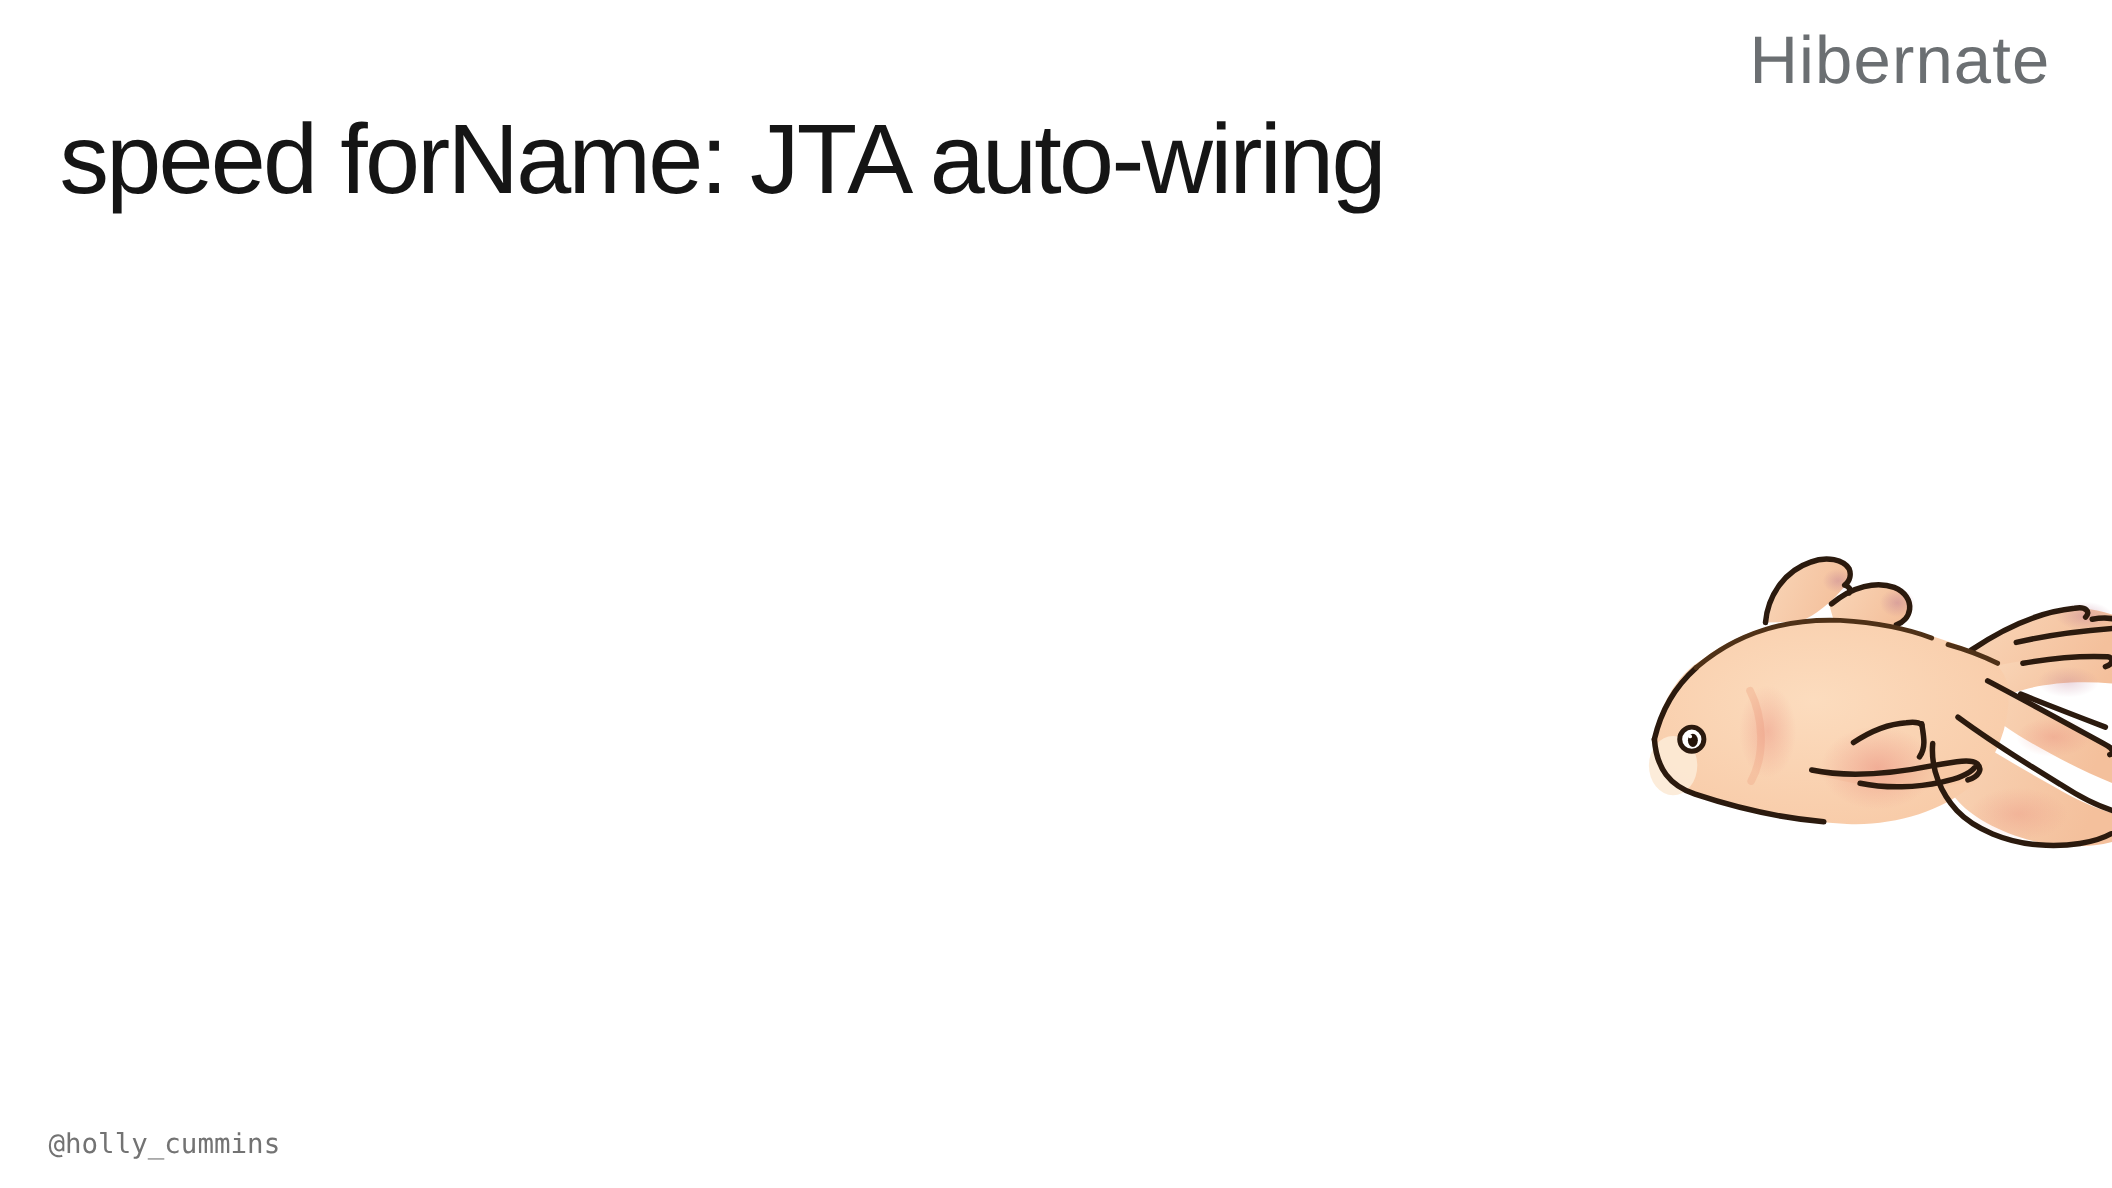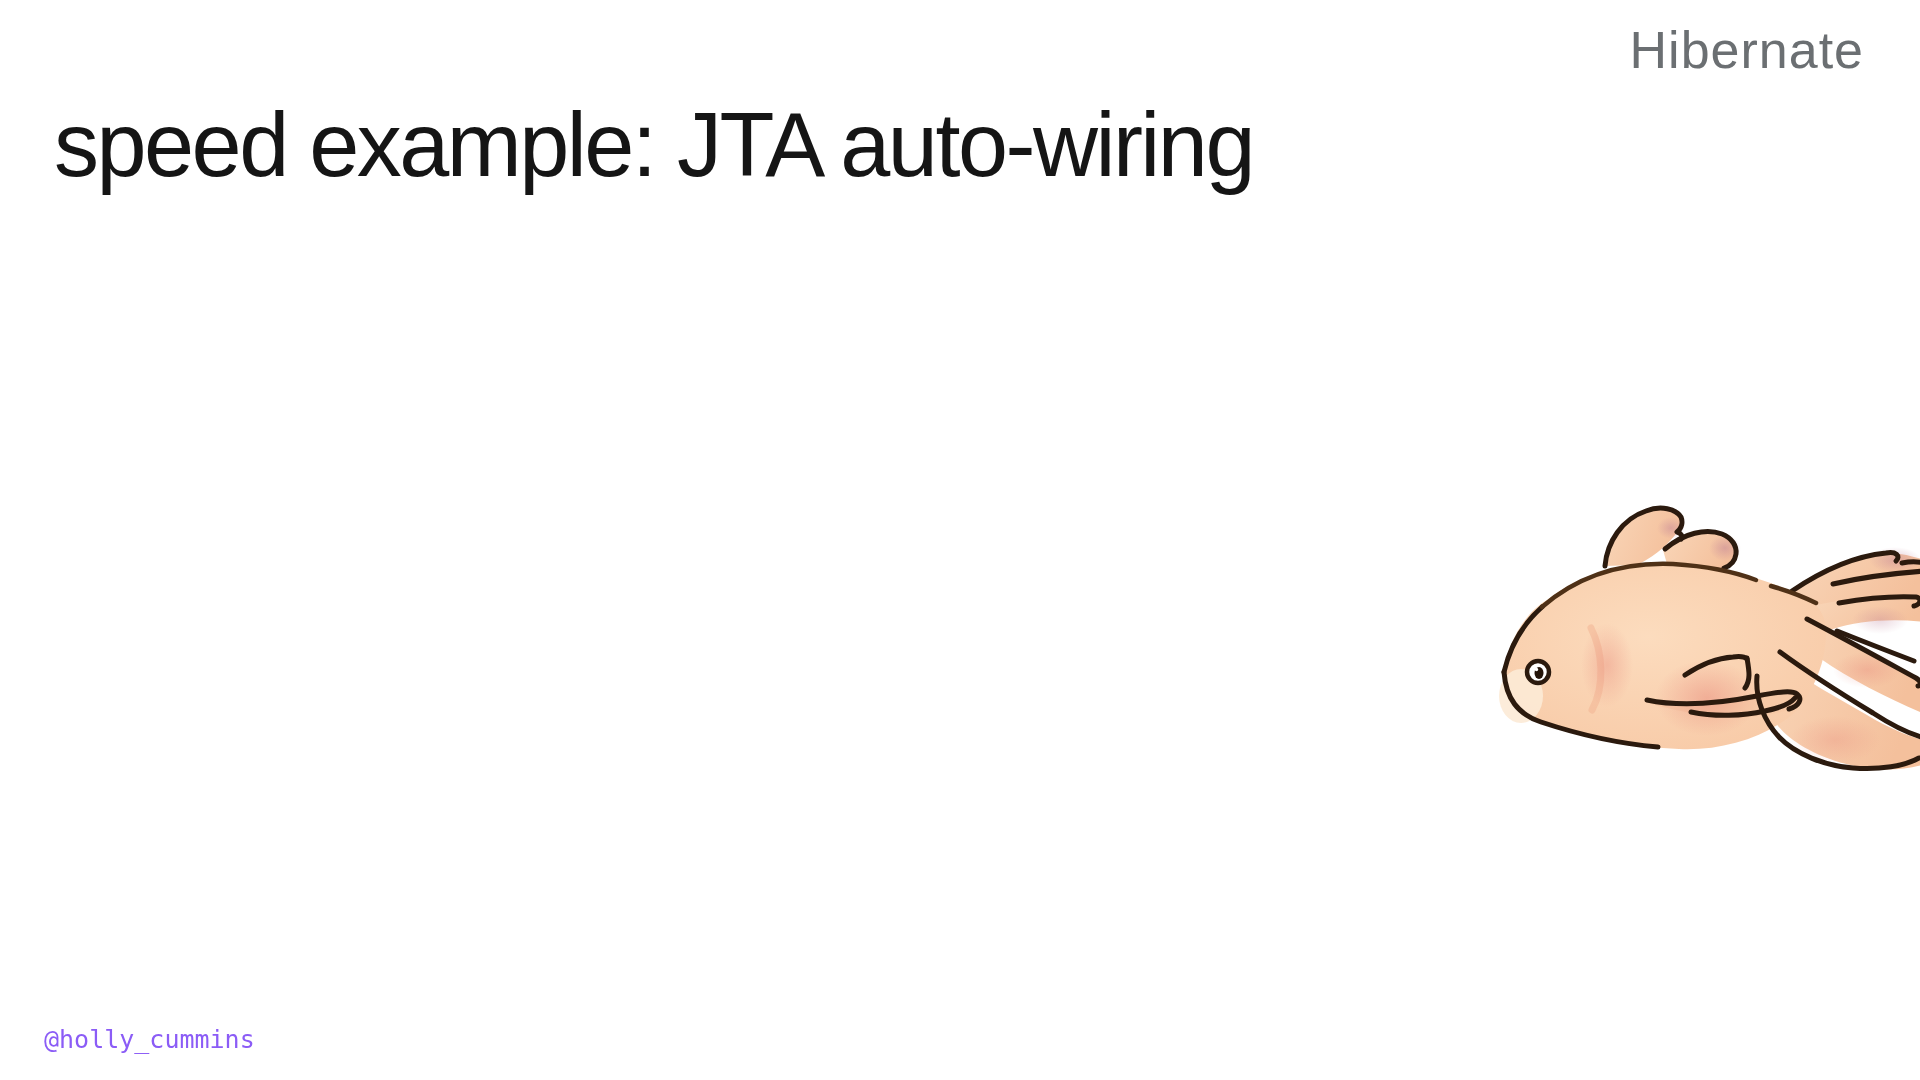--- a/index.html
+++ b/index.html
@@ -13,21 +13,21 @@
     height: 1080px;
     background: #ffffff;
     overflow: hidden;
     font-family: "Liberation Sans", sans-serif;
     color: #111;
   }
   .brand {
     position: absolute;
     top: 24px;
     right: 56px;
-    font-size: 52px;
+    font-size: 61px;
     font-weight: 300;
     letter-spacing: 1px;
     color: #6b6f72;
     line-height: 1;
   }
   .title {
     position: absolute;
     top: 96px;
     left: 54px;
     font-size: 90px;
@@ -57,39 +57,39 @@
     font-weight: bold;
     font-size: 62px;
     letter-spacing: 2px;
   }
   .handle {
     position: absolute;
     left: 44px;
     top: 1024px;
     font-family: "DejaVu Sans Mono", "Liberation Mono", monospace;
     font-size: 25px;
-    color: #8b5cf6;
+    color: #737373;
     line-height: 1.3;
   }
   .fish {
     position: absolute;
     left: 1495px;
     top: 500px;
     width: 430px;
     height: 300px;
   }
 </style>
 </head>
 <body>
 
 <div class="slide">
 
   <div class="brand">Hibernate</div>
 
-  <h1 class="title" style="margin:0; font-weight:200;">speed example: JTA auto-wiring</h1>
+  <h1 class="title" style="margin:0; font-weight:200;">speed forName: JTA auto-wiring</h1>
 
 
   <svg class="fish" viewBox="0 0 430 300" role="img" aria-label="hand-drawn goldfish">
     <defs>
       <radialGradient id="bodyGrad" cx="45%" cy="40%" r="80%">
         <stop offset="0%" stop-color="#fcdcbe"></stop>
         <stop offset="100%" stop-color="#f7c7a3"></stop>
       </radialGradient>
       <linearGradient id="tailGrad" x1="0" y1="0" x2="1" y2="0.3">
         <stop offset="0%" stop-color="#f9d6b8"></stop>

